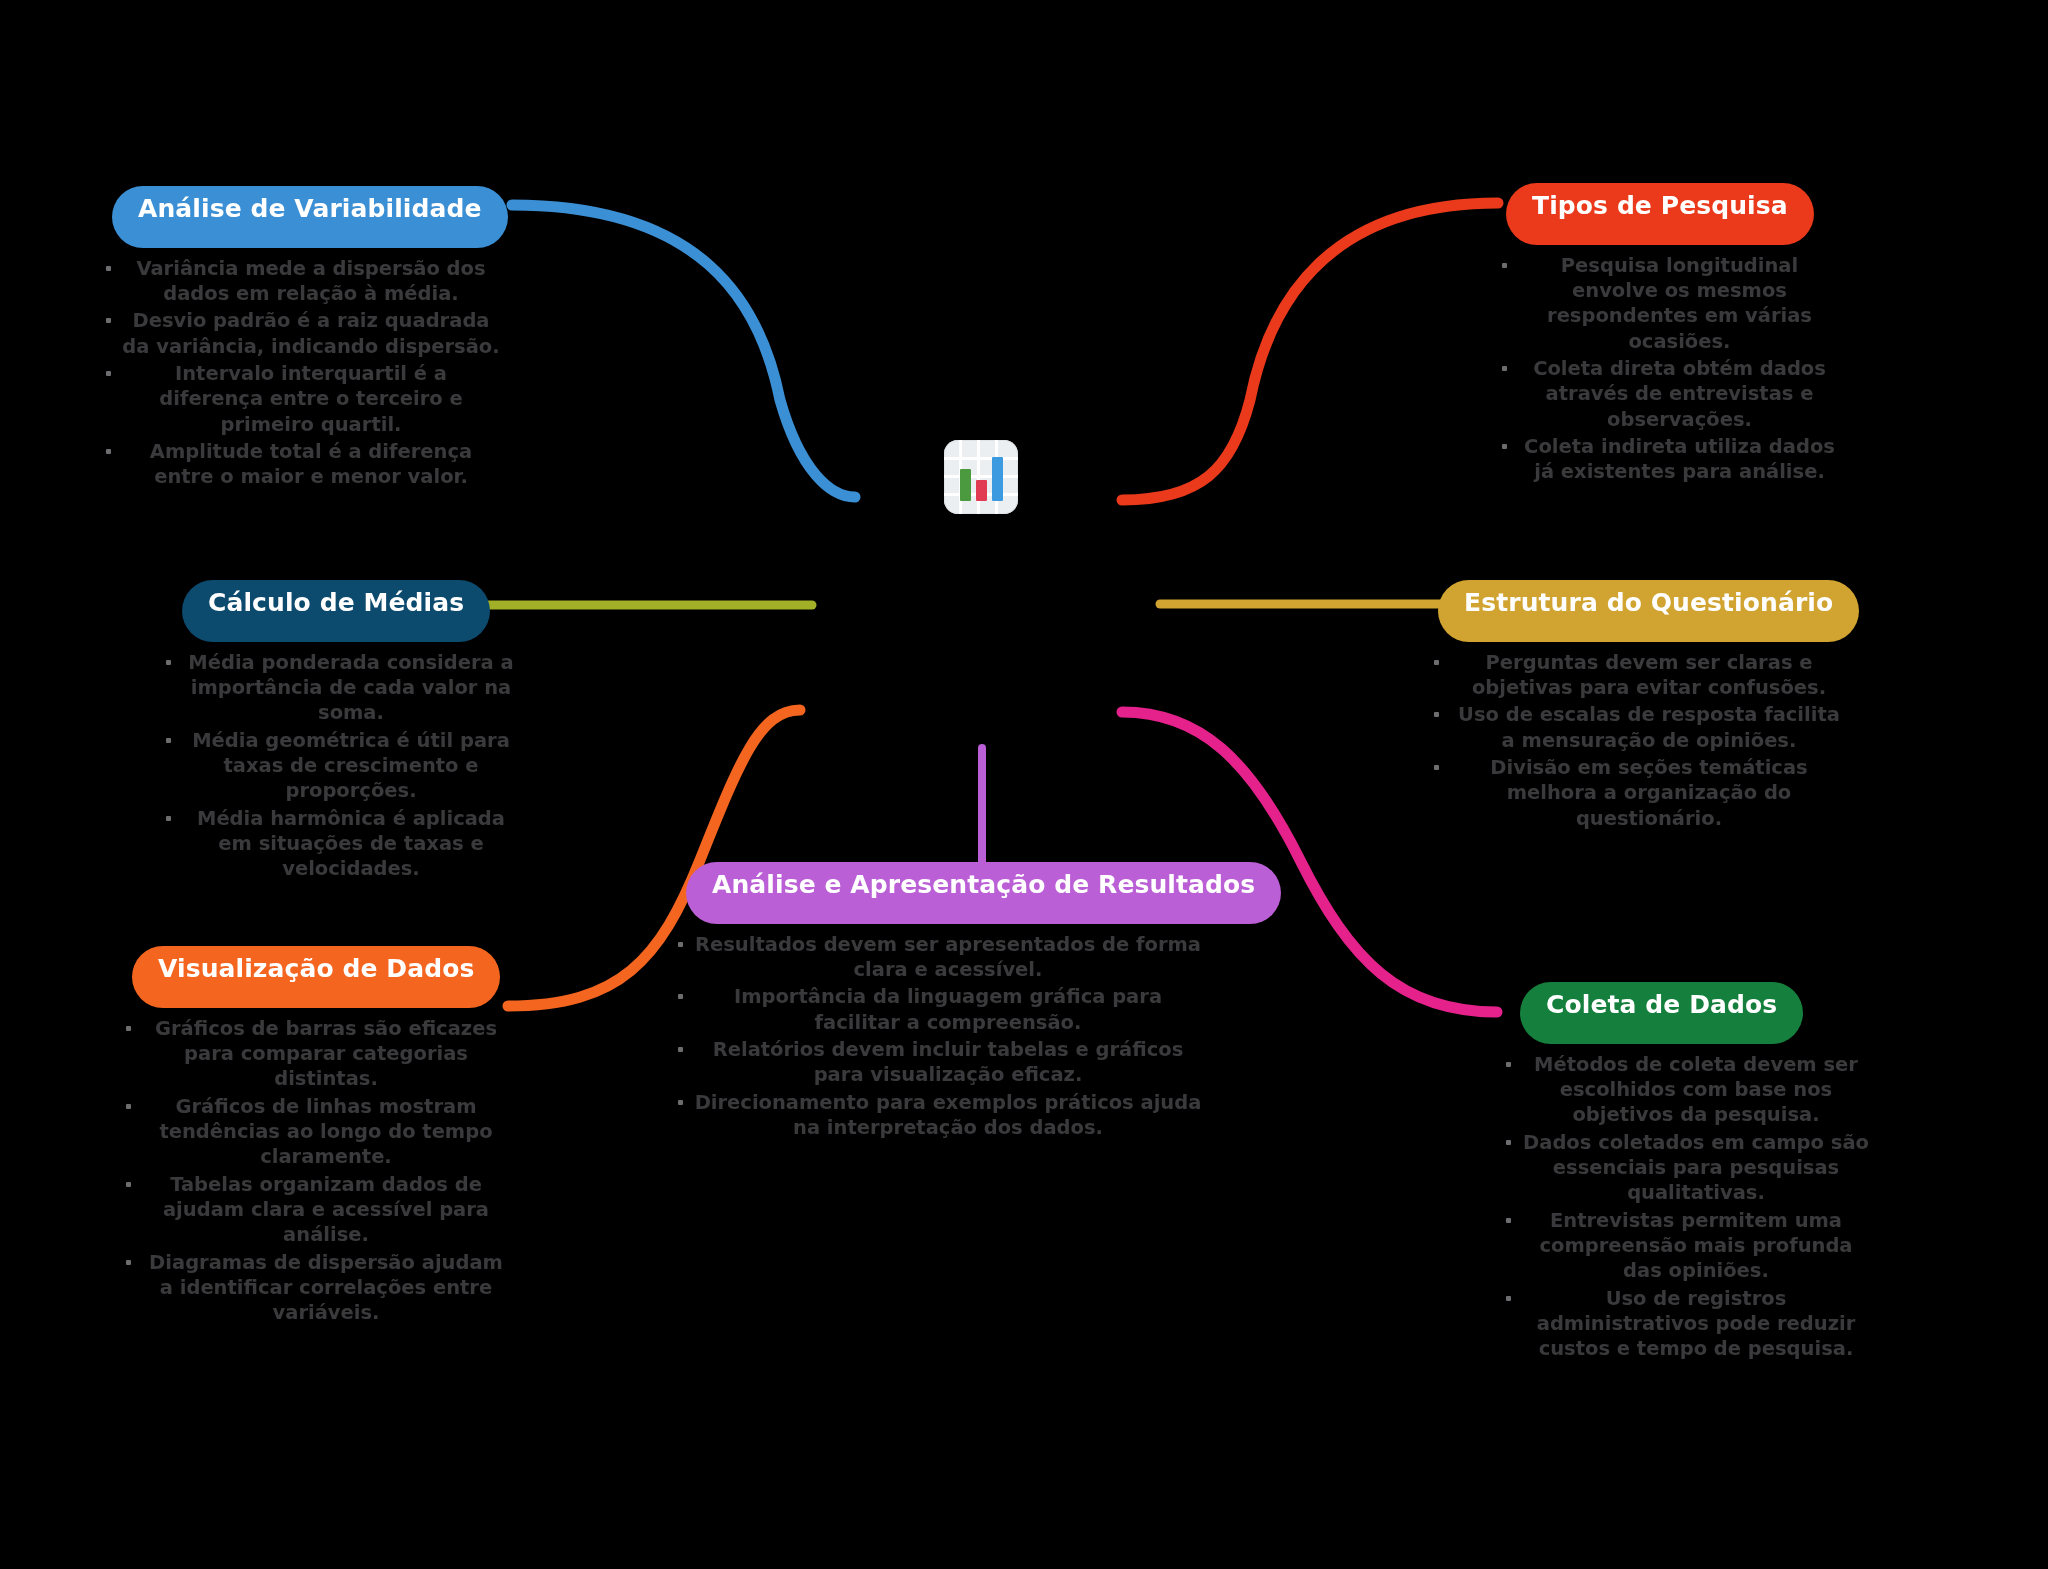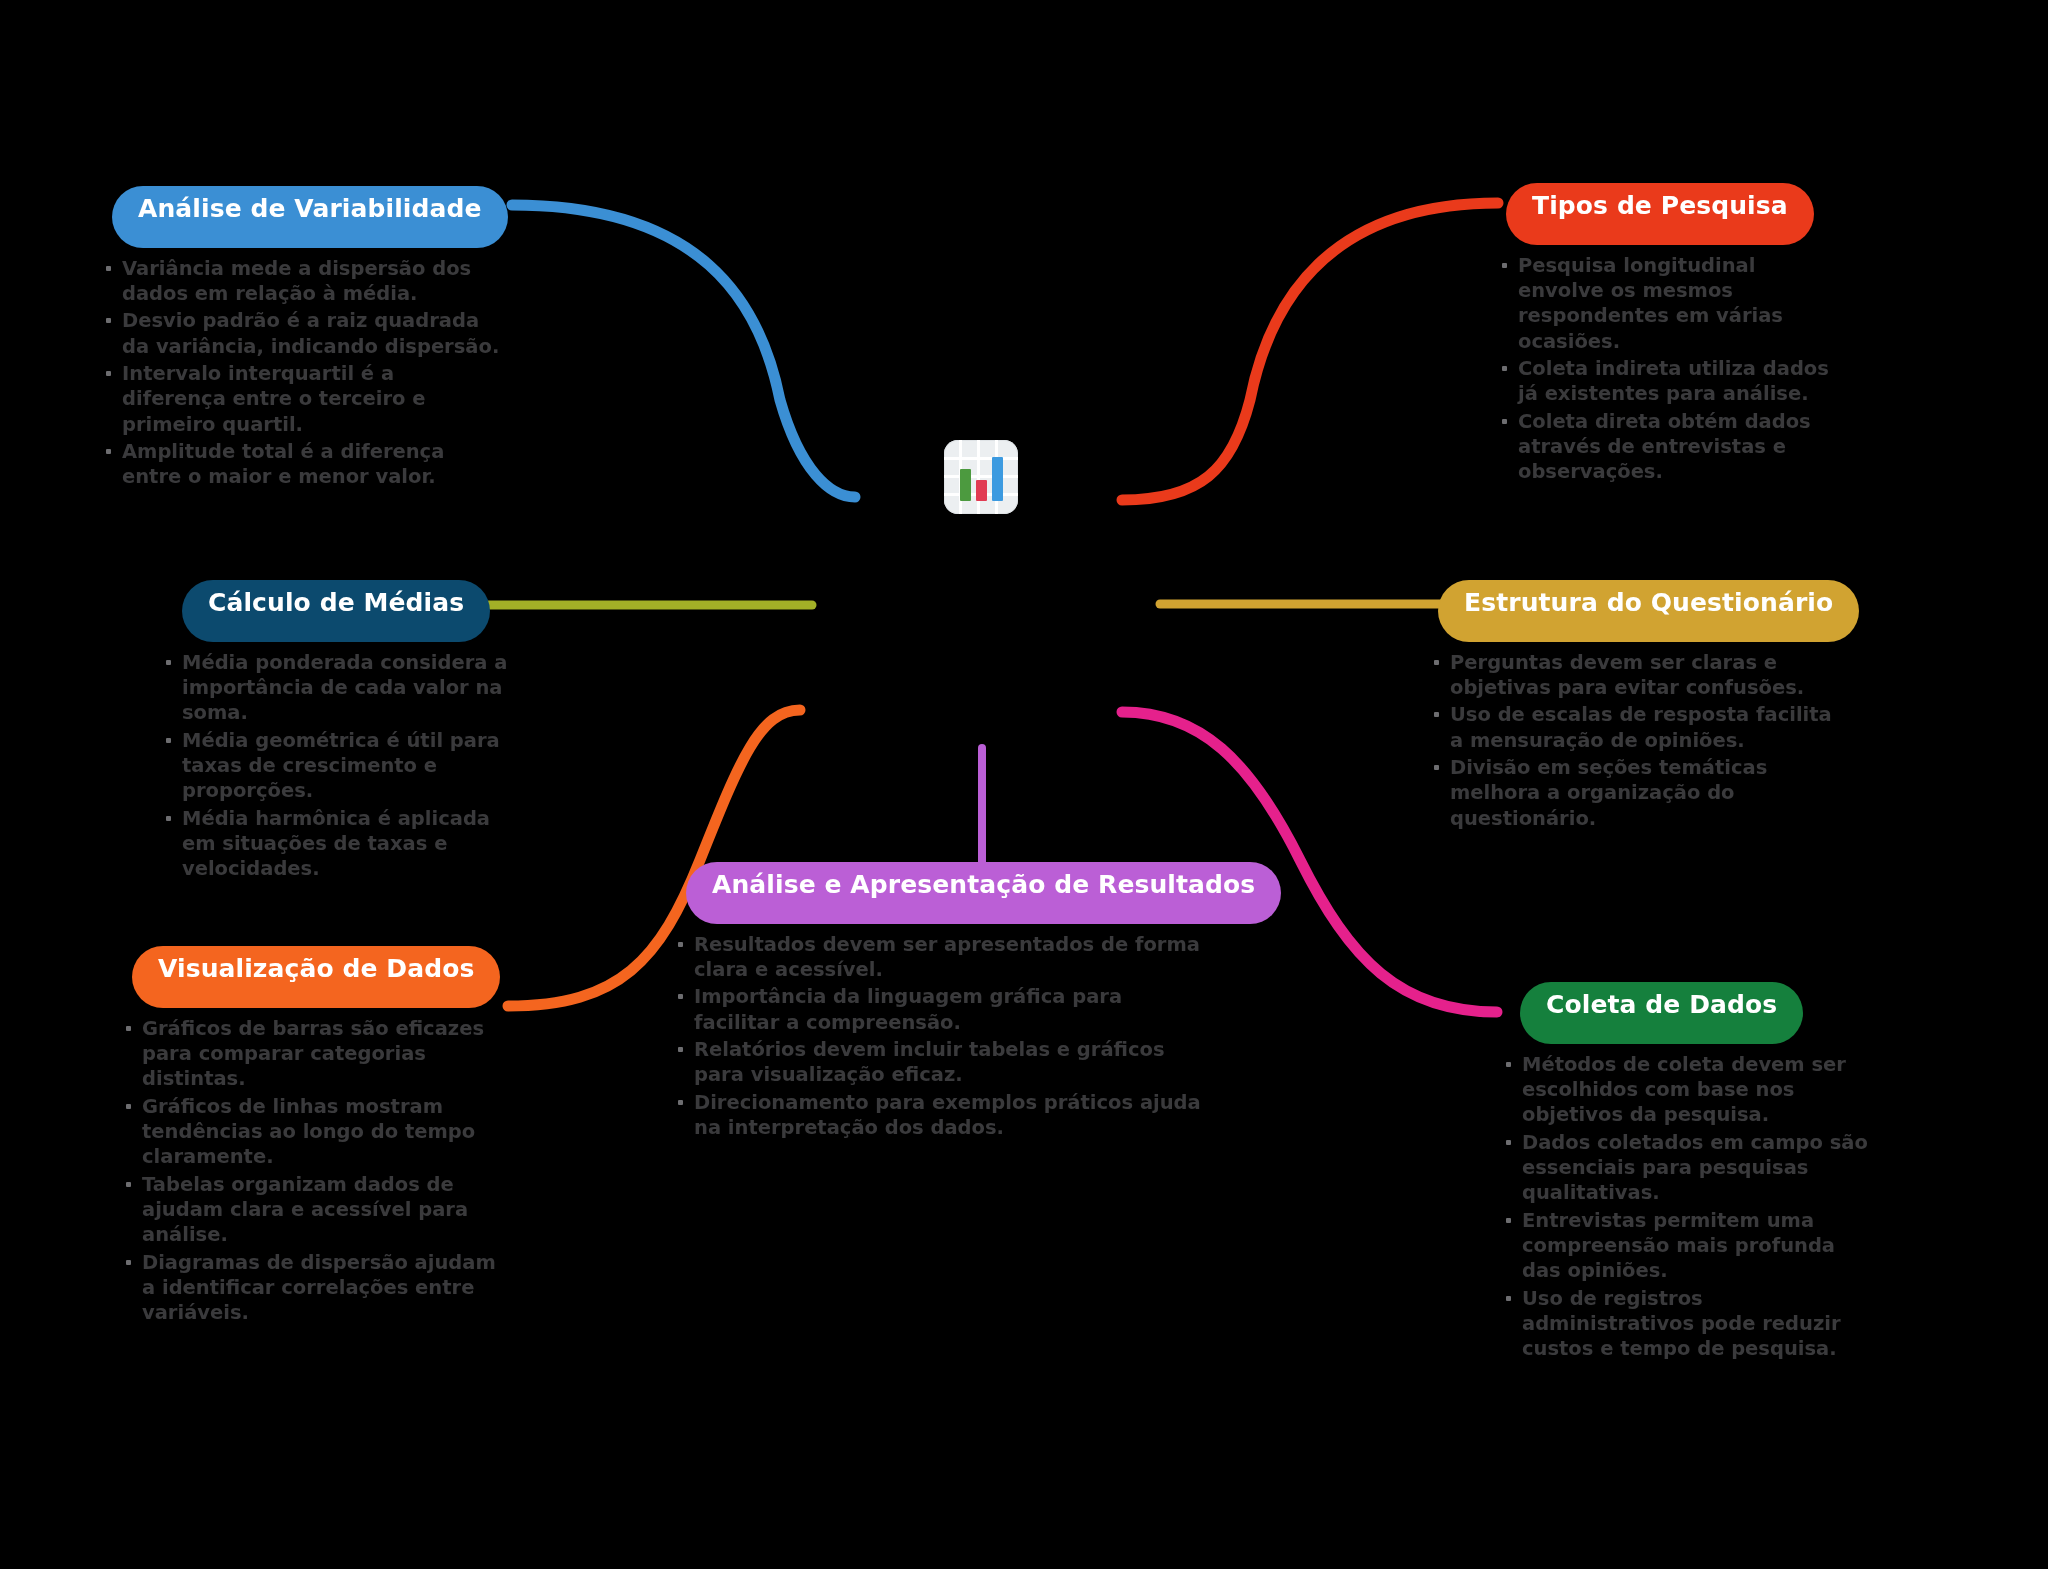--- a/index.html
+++ b/index.html
@@ -76,20 +76,21 @@
     font-size: 25px;
     line-height: 1.1;
     letter-spacing: 0.1px;
     white-space: nowrap;
     font-family: "DejaVu Sans", "Liberation Sans", sans-serif;
   }
   .node-list {
     list-style: none;
     margin: 8px 0 0 0;
     padding: 0;
+    text-align: center;
   }
   .node-list li {
     position: relative;
     color: #3a3a3c;
     font-size: 19.5px;
     line-height: 1.30;
     font-weight: 700;
     padding-left: 22px;
     margin-bottom: 2px;
     font-family: "DejaVu Sans", "Liberation Sans", sans-serif;
@@ -177,22 +178,22 @@
       <li>Desvio padrão é a raiz quadrada da variância, indicando dispersão.</li>
       <li>Intervalo interquartil é a diferença entre o terceiro e primeiro quartil.</li>
       <li>Amplitude total é a diferença entre o maior e menor valor.</li>
     </ul>
   </div>
 
   <div class="node" id="node-tipos">
     <div class="node-pill pill-red">Tipos de Pesquisa</div>
     <ul class="node-list">
       <li>Pesquisa longitudinal envolve os mesmos respondentes em várias ocasiões.</li>
+      <li>Coleta direta obtém dados através de entrevistas e observações.</li>
       <li>Coleta indireta utiliza dados já existentes para análise.</li>
-      <li>Coleta direta obtém dados através de entrevistas e observações.</li>
     </ul>
   </div>
 
   <div class="node" id="node-medias">
     <div class="node-pill pill-olive">Cálculo de Médias</div>
     <ul class="node-list">
       <li>Média ponderada considera a importância de cada valor na soma.</li>
       <li>Média geométrica é útil para taxas de crescimento e proporções.</li>
       <li>Média harmônica é aplicada em situações de taxas e velocidades.</li>
     </ul>

